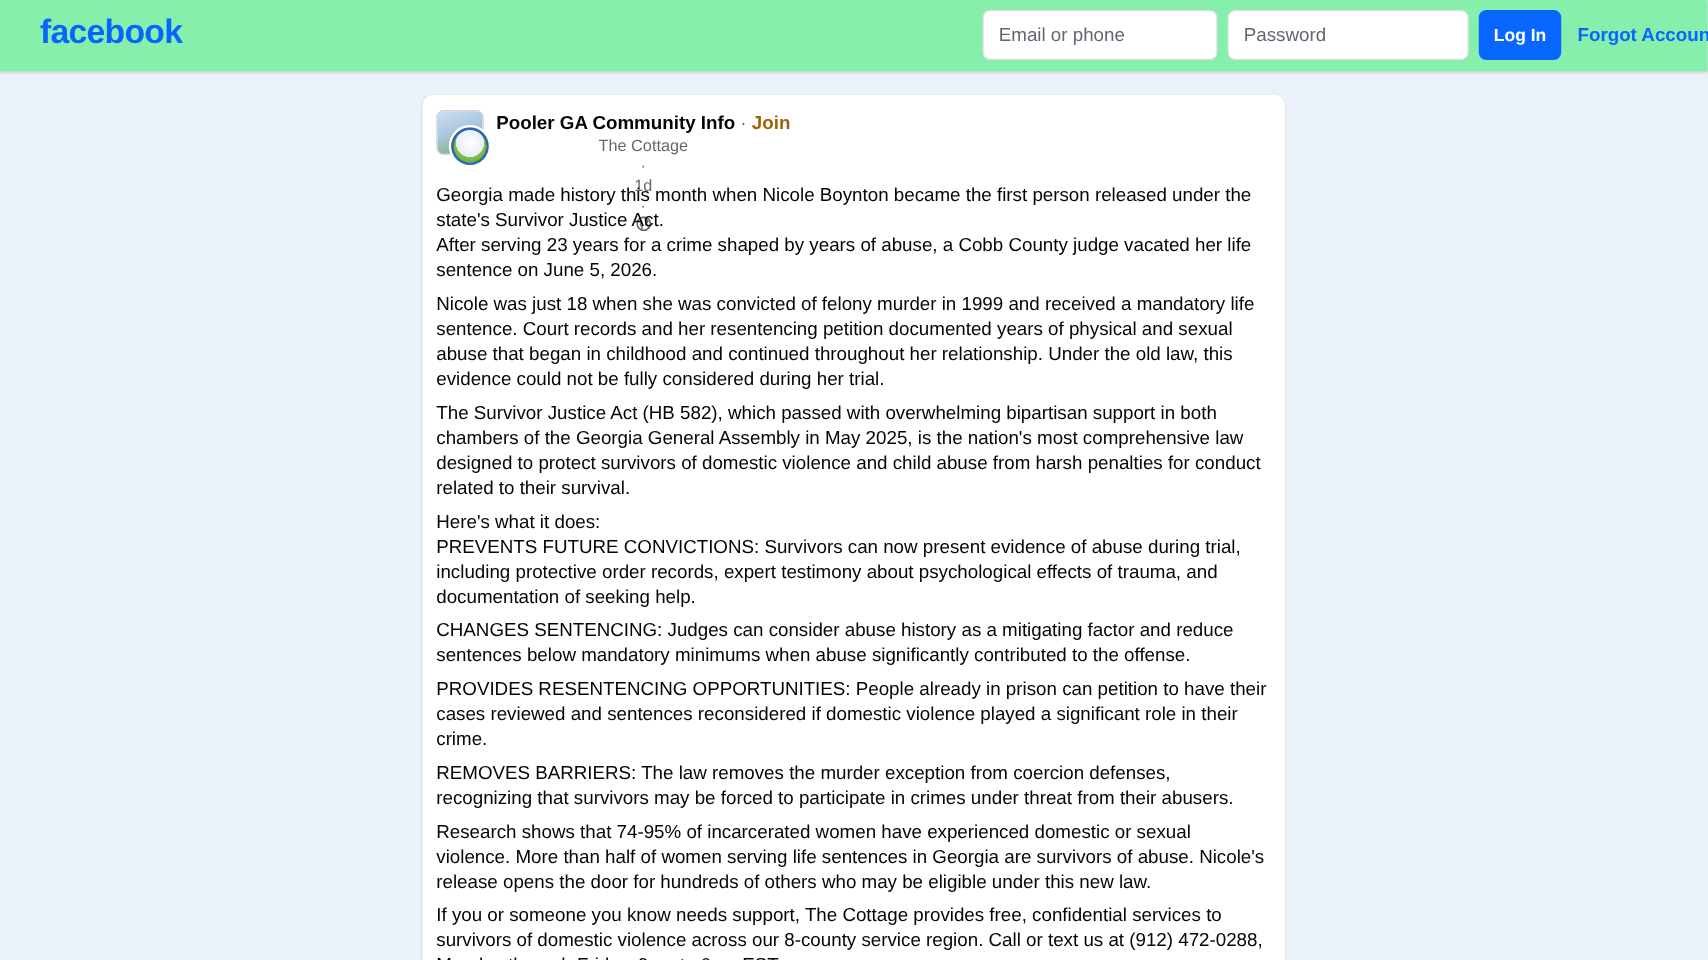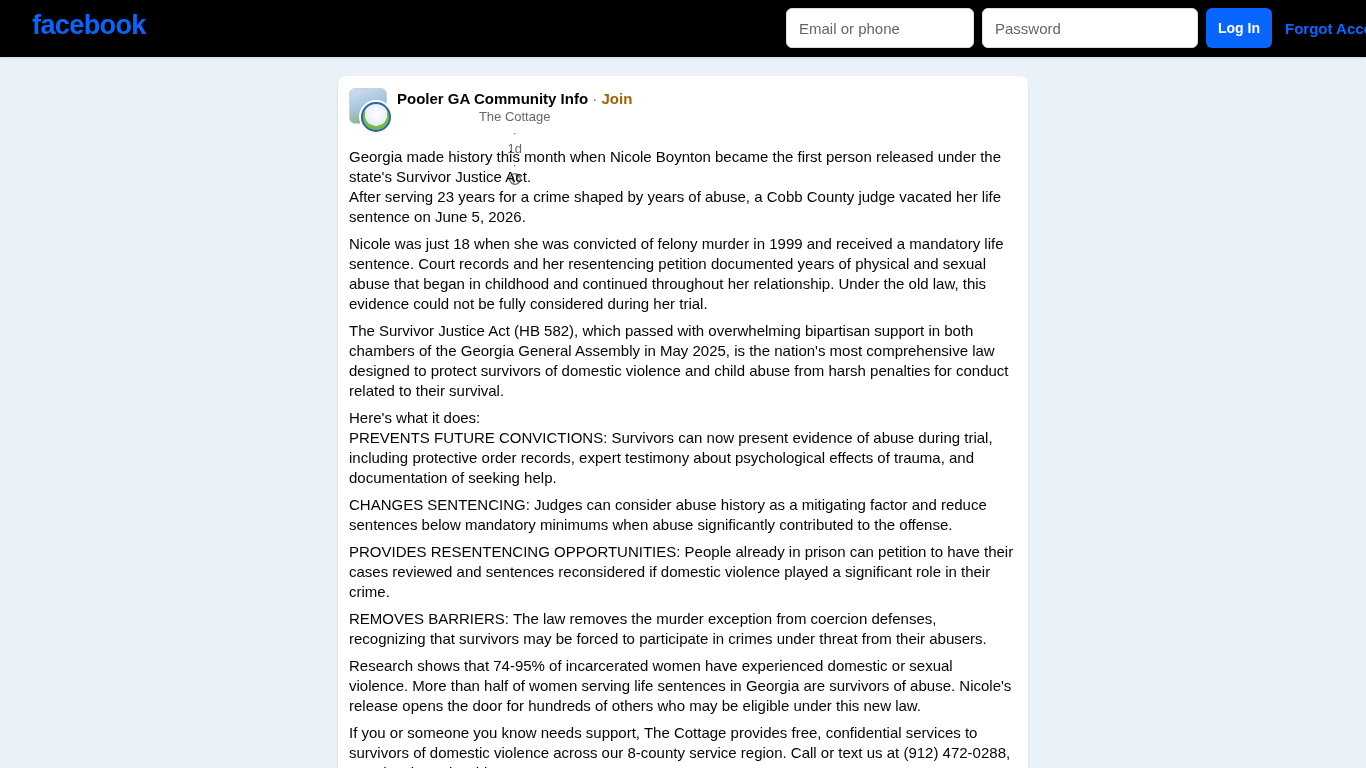--- a/index.html
+++ b/index.html
@@ -4,40 +4,40 @@
   <style>
     * { box-sizing: border-box; margin: 0; padding: 0; }
     html, body {
       width: 1366px; height: 768px; overflow: hidden;
       background: #eaf1f9;
       font-family: "Liberation Sans", "DejaVu Sans", sans-serif;
       color: #1c1e21;
     }
     .topbar {
       position: absolute; left: 0; top: 0; width: 1366px; height: 57px;
-      background: #000000;
+      background: #86efac;
       box-shadow: 0 1px 2px rgba(0,0,0,0.12);
       z-index: 2;
     }
     .logo {
       position: absolute; left: 32px; top: 10px;
       font-family: "Liberation Sans", "DejaVu Sans", sans-serif;
       font-weight: bold; font-size: 27px; letter-spacing: -0.6px;
       color: #0866ff;
     }
     .login-form { position: absolute; top: 8px; left: 752px; display: flex; align-items: center; }
     .field {
       height: 40px; border: 1px solid #dddfe2; border-radius: 6px;
       background: #fff; padding: 0 12px; font-size: 15px; color: #1c1e21;
       font-family: "Liberation Sans", "DejaVu Sans", sans-serif;
       outline: none;
     }
     .field::placeholder { color: #606770; }
     .field.email { width: 188px; margin-right: 8px; margin-left: 34px; }
-    .field.password { width: 216px; margin-right: 8px; }
+    .field.password { width: 193px; margin-right: 8px; }
     .login-btn {
       height: 40px; width: 66px; border: none; border-radius: 6px;
       background: #0866ff; color: #fff; font-weight: bold; font-size: 14px;
       font-family: "Liberation Sans", "DejaVu Sans", sans-serif;
       cursor: pointer;
       text-align: center;
     }
     .forgot {
       margin-left: 13px; color: #0866ff; font-size: 15px; font-weight: bold;
       text-decoration: none; white-space: nowrap;

